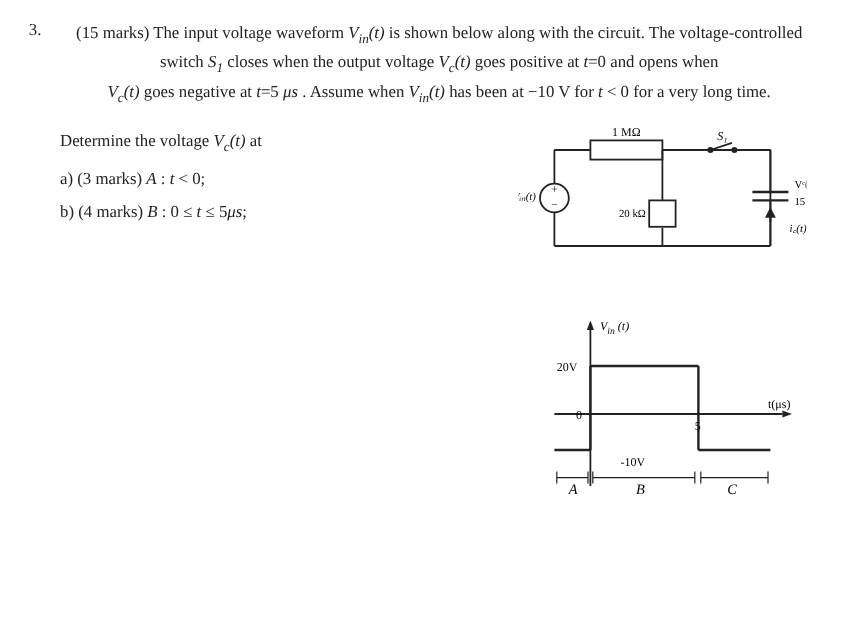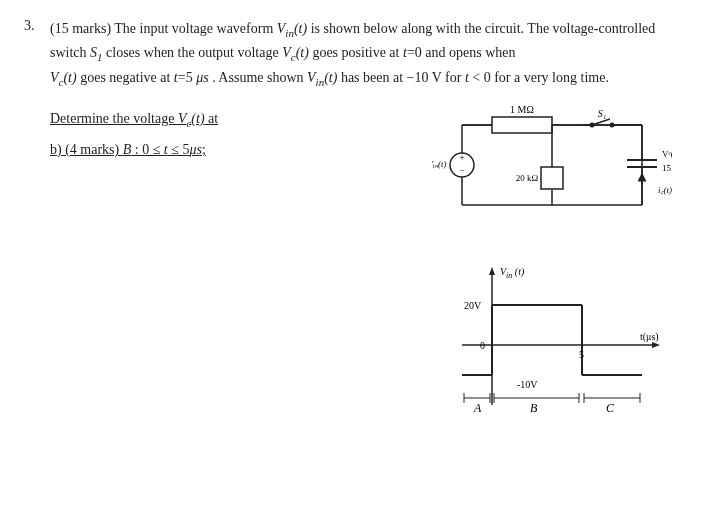--- a/index.html
+++ b/index.html
@@ -20,34 +20,34 @@
     .q-num {
       min-width: 18px;
       font-size: 14px;
     }
     .q-body {
       flex: 1;
     }
     .q-text {
       line-height: 1.6;
       font-size: 14px;
+      text-align: center;
     }
     .math { font-style: italic; }
     .sub { font-size: 11px; vertical-align: sub; }
 
     .content-area {
       display: flex;
       gap: 16px;
       margin-top: 14px;
     }
     .left-col {
       flex: 1;
       font-size: 14px;
       line-height: 2;
-      text-decoration: underline;
     }
     .right-col {
       width: 260px;
       display: flex;
       flex-direction: column;
       align-items: center;
     }
 
     
     .circuit-svg {
@@ -81,33 +81,36 @@
       <span>(15 marks) The input voltage waveform</span>
       <span class="math"> V</span><span class="math sub">in</span><span class="math">(t)</span>
       <span> is shown below along with the circuit. The voltage-controlled switch </span>
       <span class="math">S</span><span class="math sub">1</span>
       <span> closes when the output voltage </span>
       <span class="math">V</span><span class="math sub">c</span><span class="math">(t)</span>
       <span> goes positive at <span class="math">t</span>=0 and opens when</span>
       <br>
       <span class="math">V</span><span class="math sub">c</span><span class="math">(t)</span>
       <span> goes negative at <span class="math">t</span>=5 </span><span class="math">μs</span>
-      <span>. Assume shown </span>
+      <span>. Assume when </span>
       <span class="math">V</span><span class="math sub">in</span><span class="math">(t)</span>
       <span> has been at −10 V for <span class="math">t</span> &lt; 0 for a very long time.</span>
     </div>
 
     <div class="content-area">
       <div class="left-col">
         <div class="determine-text">
           <span>Determine the voltage </span>
           <span class="math">V</span><span class="math sub">c</span><span class="math">(t)</span>
           <span> at</span>
         </div>
         <div>
+          <span>a) (3 marks)  </span><span class="math">A</span><span> : </span><span class="math">t</span><span> &lt; 0;</span>
+        </div>
+        <div>
           <span>b) (4 marks)  </span><span class="math">B</span><span> : 0 ≤ </span><span class="math">t</span><span> ≤ 5</span><span class="math">μs</span><span>;</span>
         </div>
       </div>
 
       <div class="right-col">
 
         <svg class="circuit-svg" viewBox="0 0 240 130">
 
           <line x1="30" y1="20" x2="210" y2="20" stroke="#222" stroke-width="1.5"></line>
 

